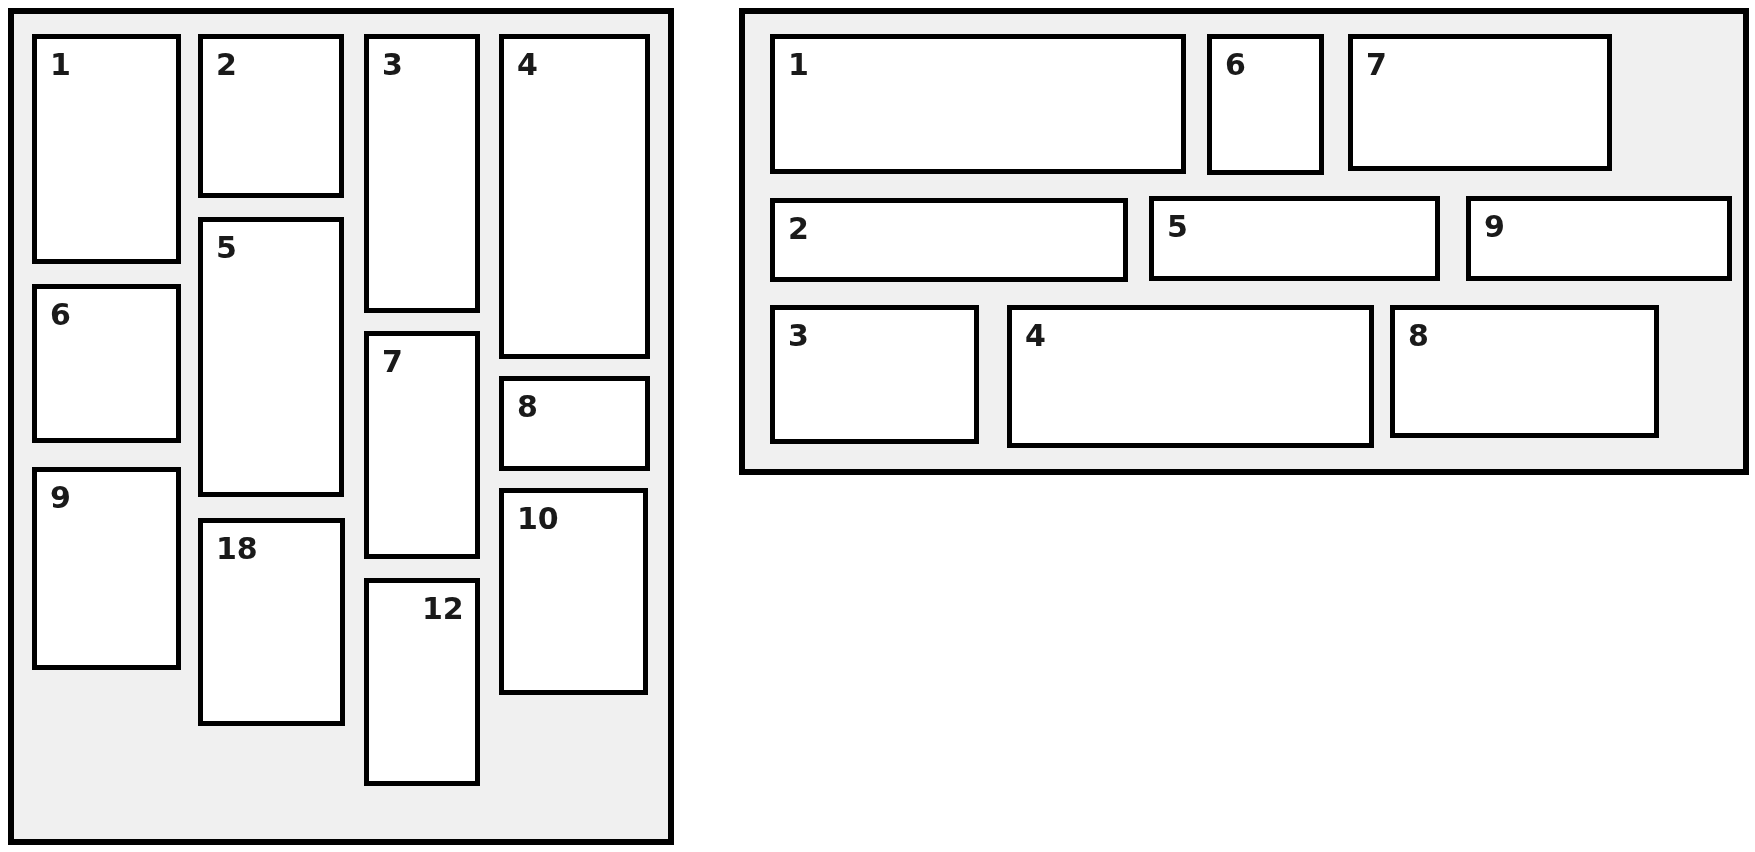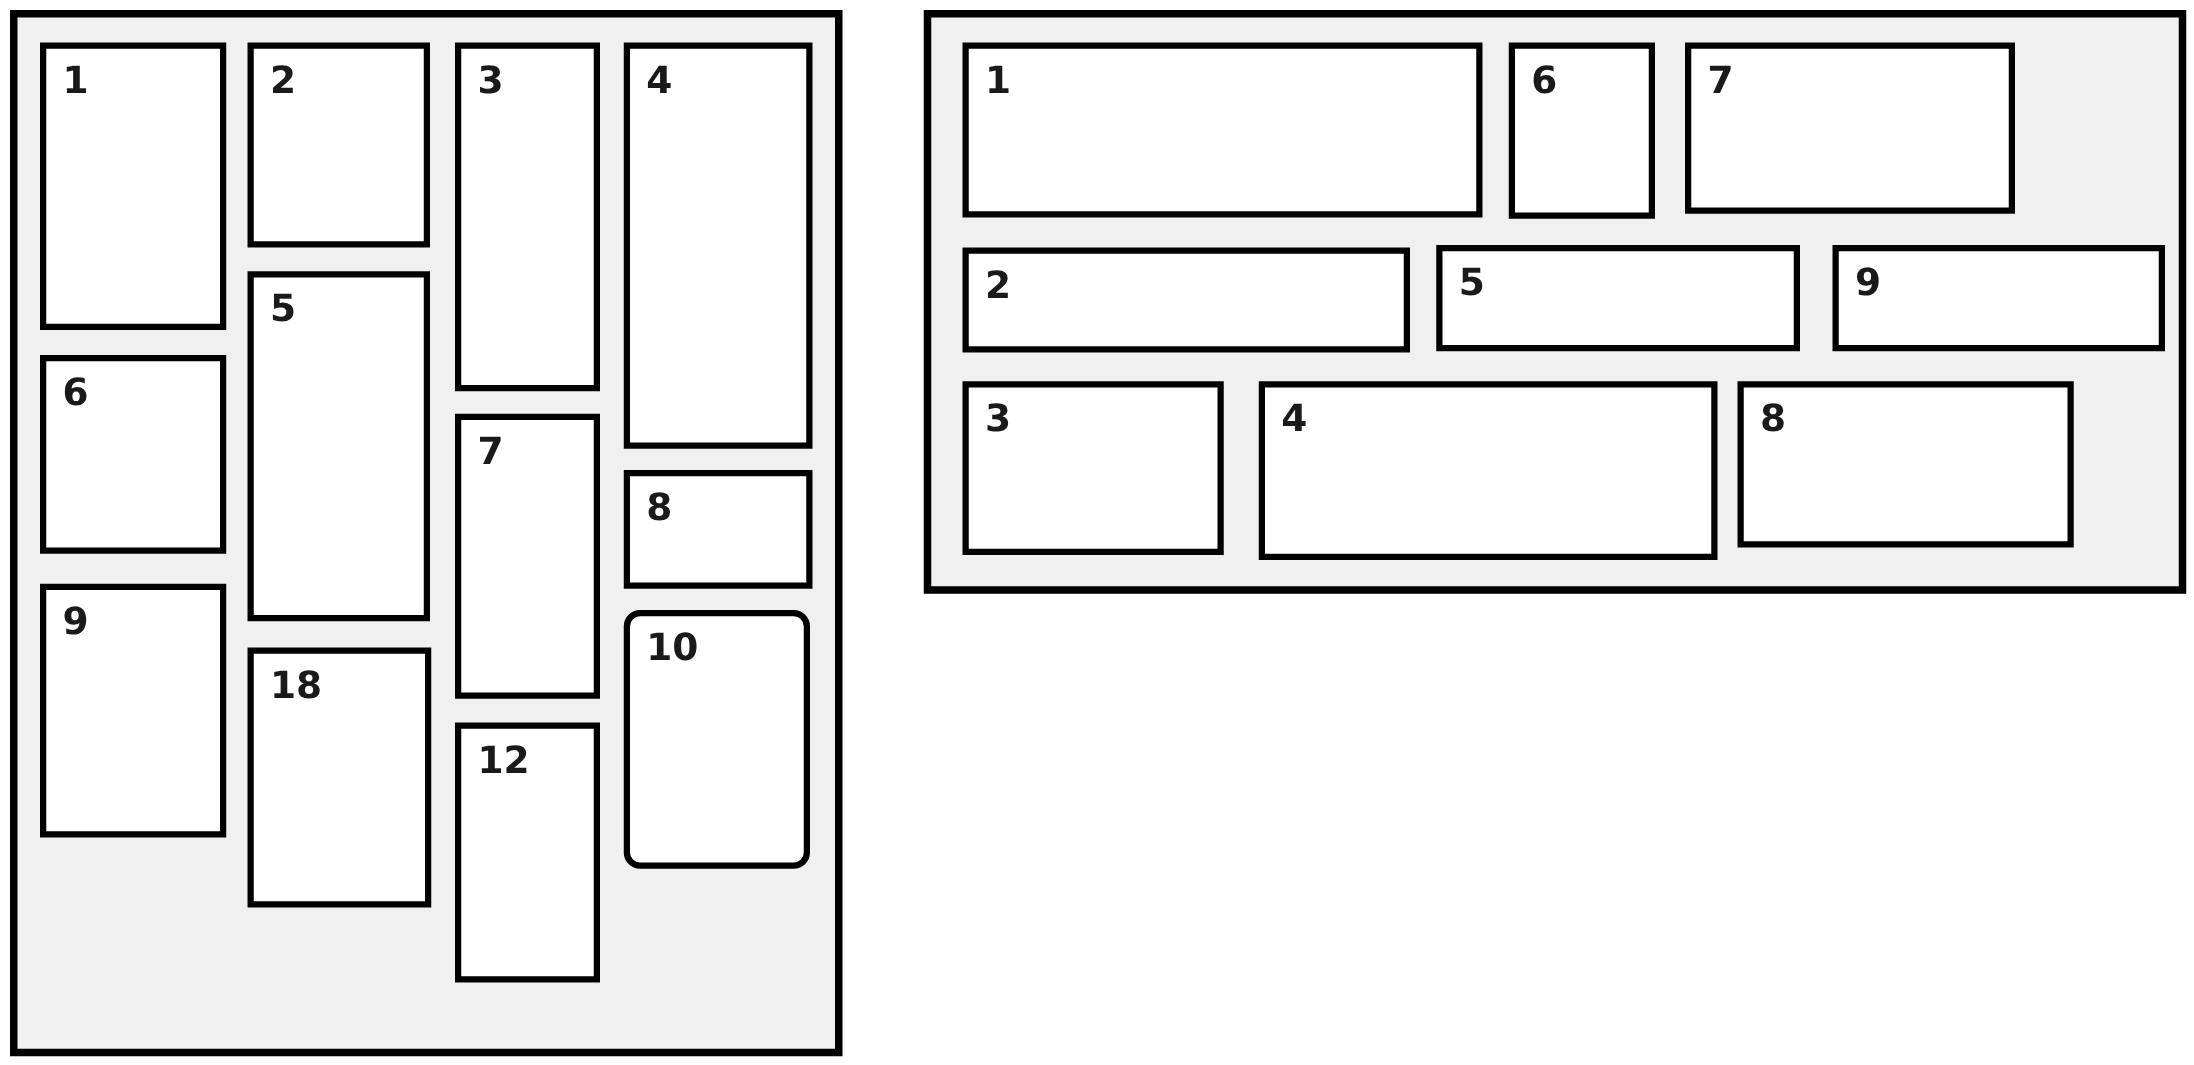--- a/index.html
+++ b/index.html
@@ -43,23 +43,23 @@
   <div class="panel" style="left: 8px; top: 8px; width: 666px; height: 837px;">
       <div class="box" style="left: 18px; top: 20px; width: 149px; height: 230px;"><span>1</span></div>
       <div class="box" style="left: 184px; top: 20px; width: 146px; height: 164px;"><span>2</span></div>
       <div class="box" style="left: 350px; top: 20px; width: 116px; height: 279px;"><span>3</span></div>
       <div class="box" style="left: 485px; top: 20px; width: 151px; height: 325px;"><span>4</span></div>
       <div class="box" style="left: 184px; top: 203px; width: 146px; height: 280px;"><span>5</span></div>
       <div class="box" style="left: 18px; top: 270px; width: 149px; height: 159px;"><span>6</span></div>
       <div class="box" style="left: 350px; top: 317px; width: 116px; height: 228px;"><span>7</span></div>
       <div class="box" style="left: 485px; top: 362px; width: 151px; height: 95px;"><span>8</span></div>
       <div class="box" style="left: 18px; top: 453px; width: 149px; height: 203px;"><span>9</span></div>
-      <div class="box" style="left: 485px; top: 474px; width: 149px; height: 207px; border-radius: 13px;"><span>10</span></div>
+      <div class="box" style="left: 485px; top: 474px; width: 149px; height: 207px;"><span>10</span></div>
       <div class="box" style="left: 184px; top: 504px; width: 147px; height: 208px;"><span>18</span></div>
-      <div class="box" style="left: 350px; top: 564px; width: 116px; height: 208px;"><span>12</span></div>
+      <div class="box" style="left: 350px; top: 564px; width: 116px; height: 208px; padding-left: 40px;"><span>12</span></div>
     </div>
   <div class="panel" style="left: 739px; top: 8px; width: 1010px; height: 467px;">
       <div class="box" style="left: 25px; top: 20px; width: 416px; height: 140px;"><span>1</span></div>
       <div class="box" style="left: 25px; top: 184px; width: 358px; height: 84px;"><span>2</span></div>
       <div class="box" style="left: 25px; top: 291px; width: 209px; height: 139px;"><span>3</span></div>
       <div class="box" style="left: 262px; top: 291px; width: 367px; height: 143px;"><span>4</span></div>
       <div class="box" style="left: 404px; top: 182px; width: 291px; height: 85px;"><span>5</span></div>
       <div class="box" style="left: 462px; top: 20px; width: 117px; height: 141px;"><span>6</span></div>
       <div class="box" style="left: 603px; top: 20px; width: 264px; height: 137px;"><span>7</span></div>
       <div class="box" style="left: 645px; top: 291px; width: 269px; height: 133px;"><span>8</span></div>

